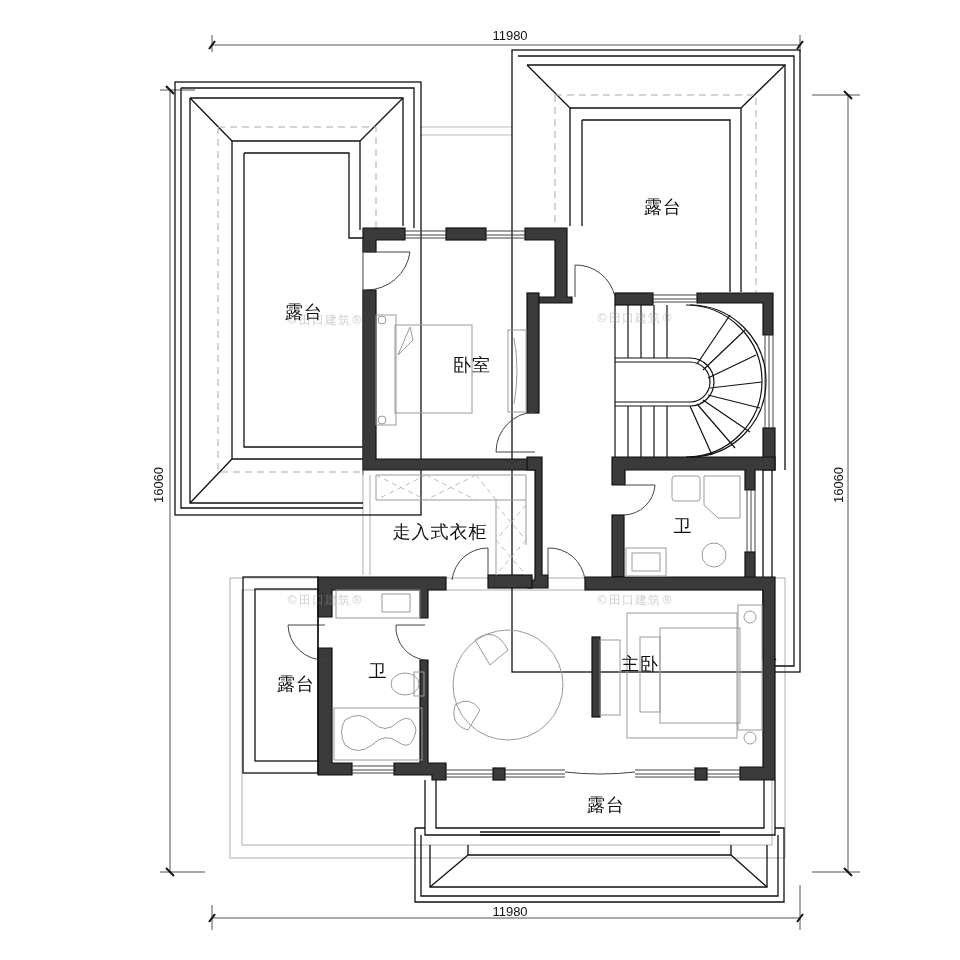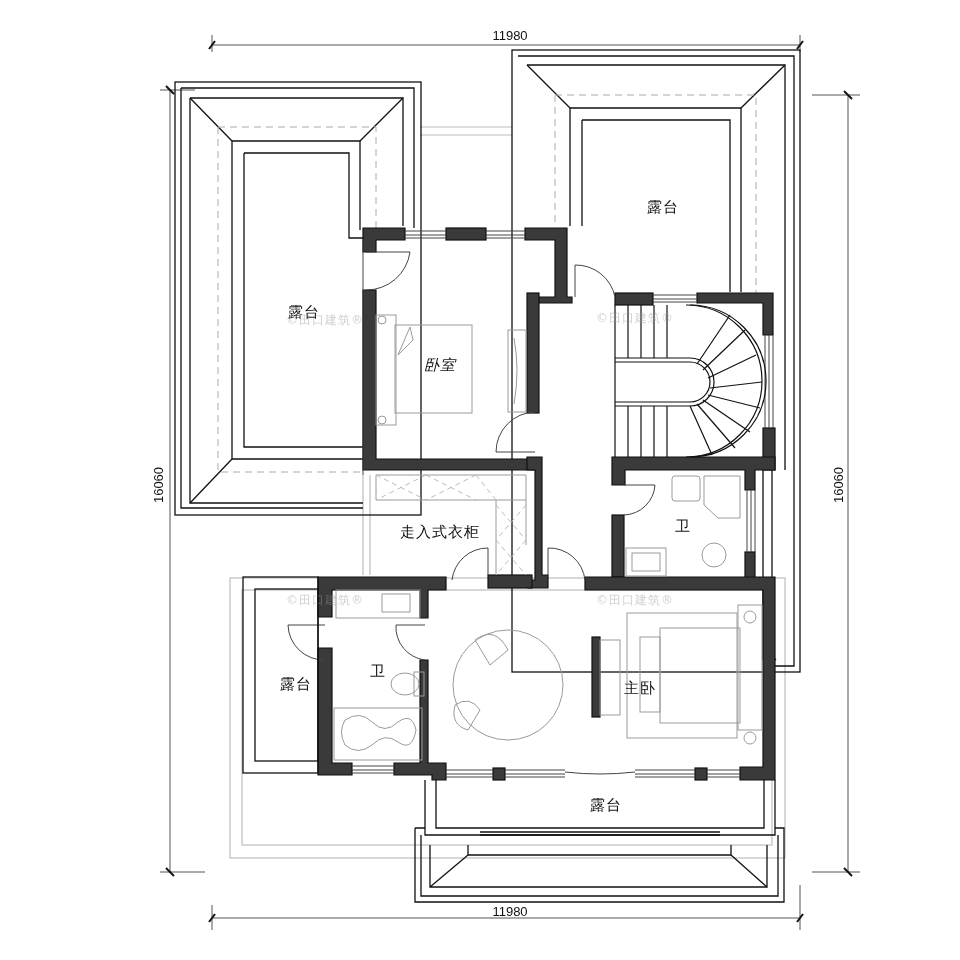--- a/index.html
+++ b/index.html
@@ -1,19 +1,19 @@
 <!DOCTYPE html>
 <html><head>
 <meta charset="utf-8">
 <style>
   html, body { margin: 0; padding: 0; background: #ffffff; }
   body { width: 960px; height: 960px; position: relative; overflow: hidden;
          font-family: "DejaVu Sans", "Liberation Sans", sans-serif; }
   svg { position: absolute; left: 0; top: 0; }
-  .lbl { position: absolute; font-size: 15px; color: #111; white-space: nowrap;
+  .lbl { position: absolute; font-size: 18px; color: #111; white-space: nowrap;
          transform: translate(-50%, -50%); letter-spacing: 1px; }
   .dim { position: absolute; font-family: "Liberation Sans", sans-serif; font-size: 13px; color: #111;
          transform: translate(-50%, -50%); }
   .dim.v { transform: translate(-50%, -50%) rotate(-90deg); }
   .wm { position: absolute; font-size: 12px; color: rgba(150,150,150,0.45); transform: translate(-50%,-50%);
         font-weight: normal; letter-spacing: 1px; white-space: nowrap; }
 </style>
 </head>
 <body>
 
@@ -217,26 +217,26 @@
       <line x1="710" y1="388" x2="762" y2="382"></line>
     <line x1="708" y1="395" x2="760" y2="408"></line>
       <line x1="703" y1="400" x2="750" y2="432"></line>
     <line x1="697" y1="404" x2="735" y2="448"></line>
       <line x1="690" y1="406" x2="712" y2="455"></line>
   </g>
 </svg>
 
 <div class="lbl" style="left:304px;top:312px;">露台</div>
 <div class="lbl" style="left:663px;top:207px;">露台</div>
-<div class="lbl" style="left:440px;top:365px;font-style:italic;">卧室</div>
+<div class="lbl" style="left:472px;top:365px;">卧室</div>
 <div class="lbl" style="left:440px;top:532px;font-family:Liberation Mono, monospace;">走入式衣柜</div>
 <div class="lbl" style="left:683px;top:526px;">卫</div>
 <div class="lbl" style="left:378px;top:671px;">卫</div>
 <div class="lbl" style="left:296px;top:684px;">露台</div>
-<div class="lbl" style="left:640px;top:688px;text-align:right;">主卧</div>
+<div class="lbl" style="left:640px;top:664px;text-align:right;">主卧</div>
 <div class="lbl" style="left:606px;top:805px;">露台</div>
 
 <div class="dim" style="left:510px;top:35px;">11980</div>
 <div class="dim" style="left:510px;top:911px;">11980</div>
 <div class="dim v" style="left:158px;top:485px;">16060</div>
 <div class="dim v" style="left:838px;top:485px;">16060</div>
 
 <div class="wm" style="left:325px;top:320px;">©田口建筑®</div>
 <div class="wm" style="left:635px;top:318px;">©田口建筑®</div>
 <div class="wm" style="left:325px;top:600px;">©田口建筑®</div>

